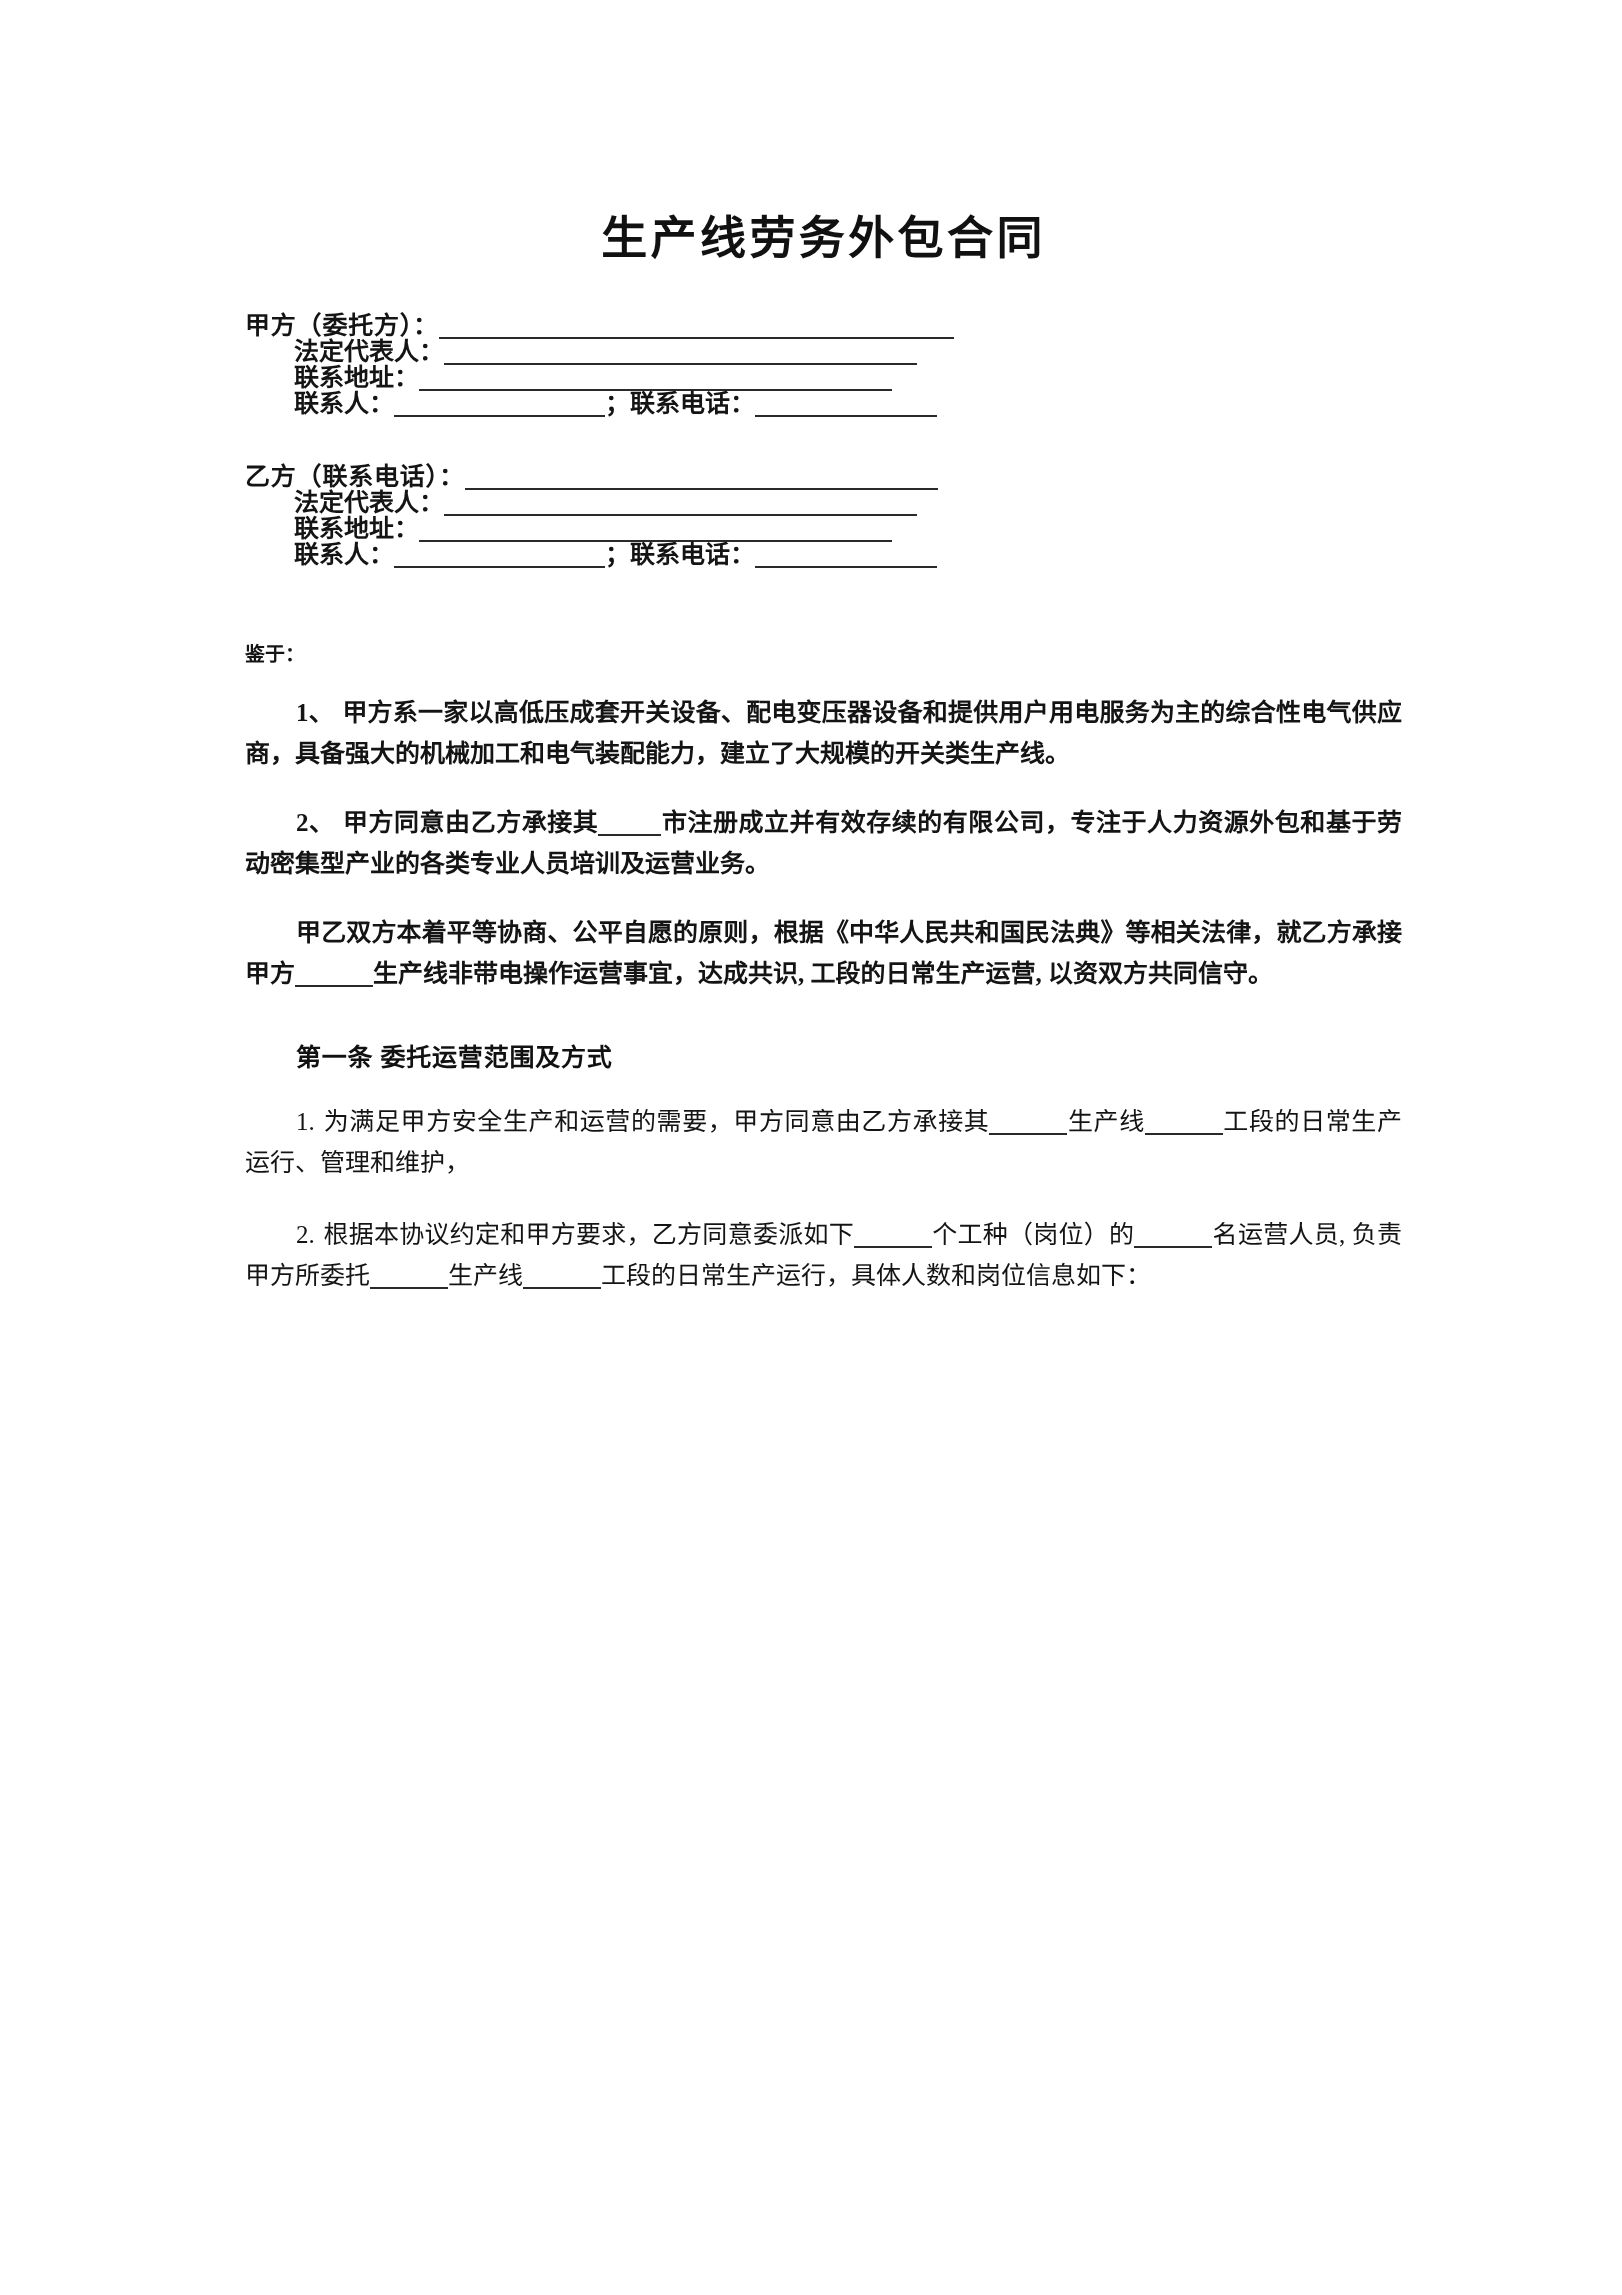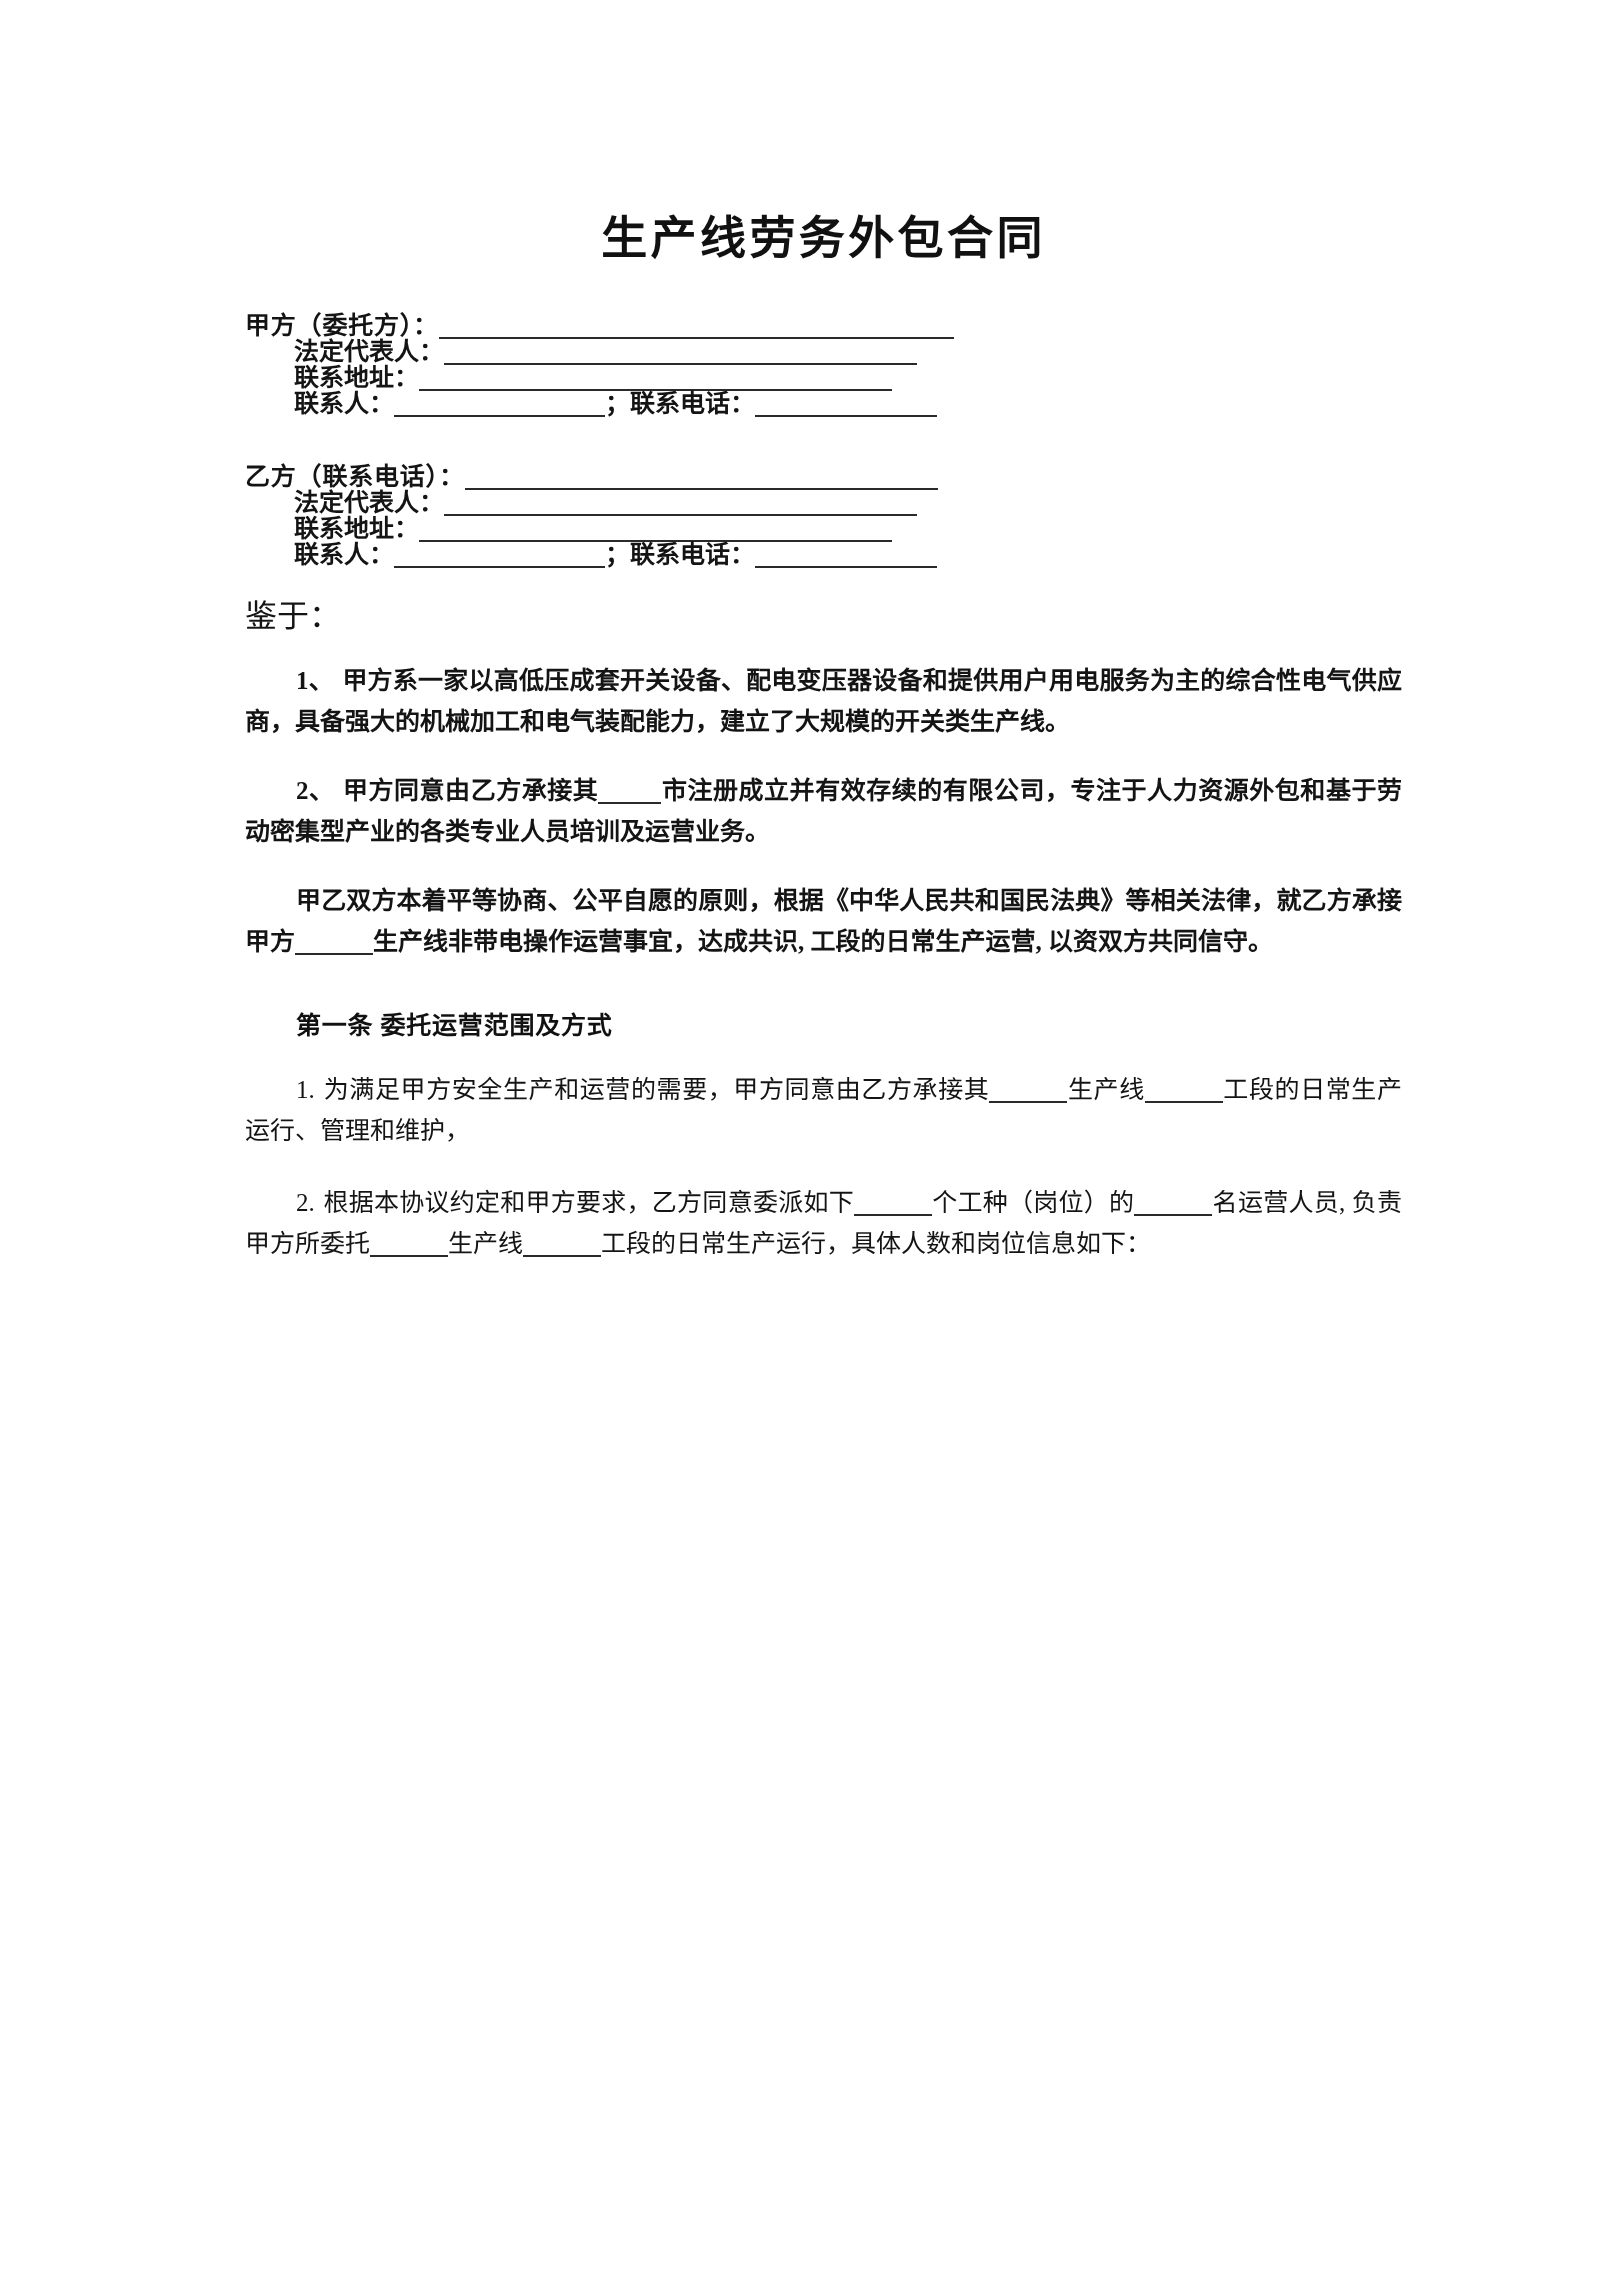--- a/index.html
+++ b/index.html
@@ -79,24 +79,24 @@
     display: inline-block;
     border-bottom: 2.5px solid #2a2a2a;
     height: 0;
     vertical-align: -5px;
   }
   .blank-a { width: 63px; }
   .blank-b { width: 78px; }
 
   
   .section-lead {
-    font-size: 32px;
-    font-weight: normal;
-    line-height: 1.0;
-    margin-top: 32px;
+    font-size: 20px;
+    font-weight: bold;
+    line-height: 1.0;
+    margin-top: 76px;
     color: #141414;
   }
   p.body {
     font-size: 25px;
     font-weight: bold;
     line-height: 1.62;
     margin: 29px 0 0 0;
     text-indent: 51px;
     text-align: justify;
     text-justify: inter-ideograph;

